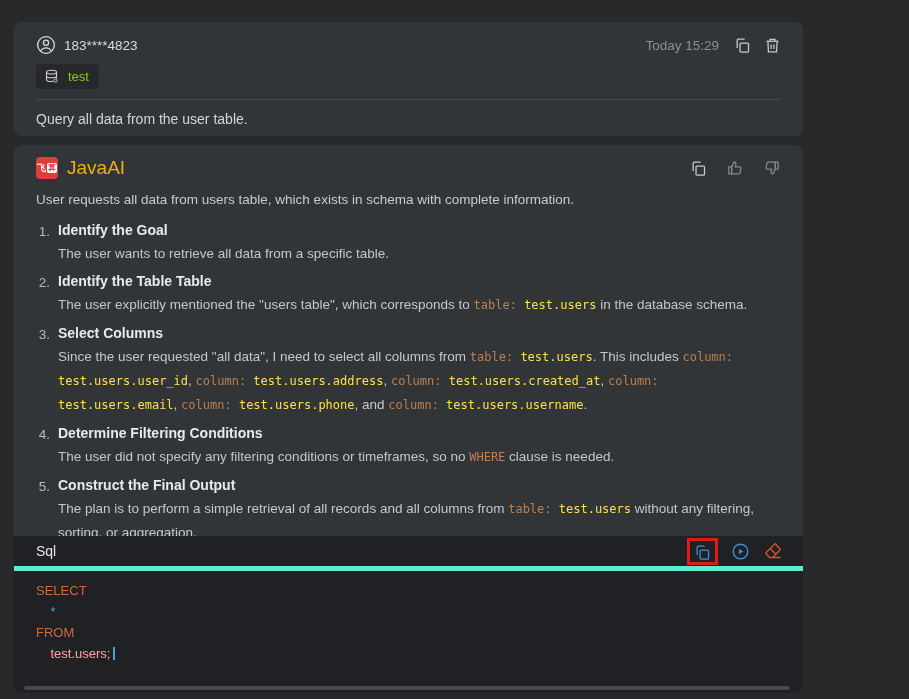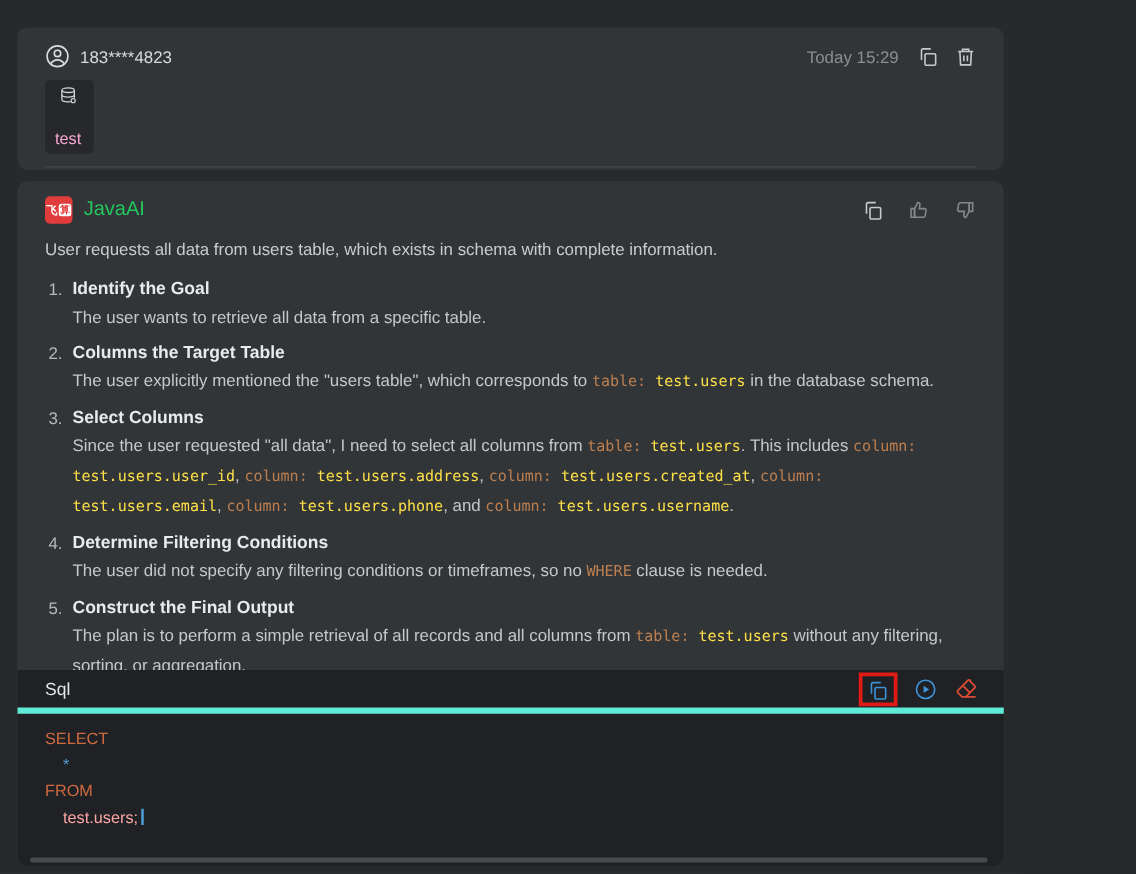--- a/index.html
+++ b/index.html
@@ -17,40 +17,40 @@
   #user-card { top:22px; height:114px; padding:0 22px; }
   #ai-card { top:145px; height:548px; }
 
   
   .u-header { display:flex; align-items:center; padding-top:13px; }
   .u-name { color:#d9dadc; font-size:13.5px; margin-left:8px; }
   .u-right { margin-left:auto; display:flex; align-items:center; gap:13px; }
   .timestamp { color:#8b8e92; font-size:13.5px; margin-right:2px; }
   .icon-btn { background:none; border:none; cursor:pointer; display:flex; align-items:center; padding:0; }
   .badge {
-    display:inline-flex; align-items:center; gap:19px;
+    display:inline-flex; align-items:center; gap:9px;
     background:#26282b; border-radius:4px; padding:5px 10px 5px 8px;
-    margin-top:9px; color:#f9a8d4; font-size:13px;flex-direction:column;
+    margin-top:9px; color:#84cc16; font-size:13px;
   }
   .u-divider { border-top:1px solid #45484b; margin-top:10px; }
   .u-message { padding-top:11px; color:#d4d6d8; font-size:14px; }
 
   
   .ai-inner { padding:0 22px; }
   .ai-header { display:flex; align-items:center; padding-top:12px; }
   .ai-logo {
     width:22px; height:22px; border-radius:4px; background:#e13c3c;
     display:flex; align-items:center; justify-content:center; gap:1px;
   }
   .ai-logo .gl { color:#ffffff; font-size:9px; font-weight:bold; }
   .ai-logo .gr {
     background:#ffffff; color:#e13c3c; font-size:8px; font-weight:bold;
     border-radius:2px; padding:0 1px; line-height:10px;
   }
-  .ai-name { color:#22c55e; font-size:16px; margin-left:9px; }
+  .ai-name { color:#eab308; font-size:19px; margin-left:9px; }
   .ai-right { margin-left:auto; display:flex; align-items:center; gap:19px; }
   .ai-intro { margin-top:11px; color:#c9cbcd; font-size:13.5px; line-height:20px; }
 
   .steps { margin-top:9px; }
   .step { display:flex; gap:8px; margin-bottom:5px; }
   .step-num { color:#b7b9bb; font-size:13.5px; line-height:23px; padding-top:1px; min-width:14px; text-align:right; }
   .step-title { color:#e8eaec; font-size:14px; font-weight:bold; line-height:23px; }
   .step-body { color:#c5c7c9; font-size:13.5px; line-height:23px; }
   .ck { font-family:"DejaVu Sans Mono", monospace; font-size:12px; color:#bd7f4f; }
   .cv { font-family:"DejaVu Sans Mono", monospace; font-size:12px; color:#fde047; }
@@ -179,21 +179,21 @@
     <span class="step-num">1.</span>
     <span class="step-content">
       <div class="step-title">Identify the Goal</div>
       <div class="step-body"><span>The user wants to retrieve all data from a specific table.</span></div>
     </span>
   </div>
 
   <div class="step">
     <span class="step-num">2.</span>
     <span class="step-content">
-      <div class="step-title">Columns the Target Table</div>
+      <div class="step-title">Identify the Table Table</div>
       <div class="step-body"><span>The user explicitly mentioned the "users table", which corresponds to </span><span class="ck">table:</span><span class="cv"> test.users</span><span> in the database schema.</span></div>
     </span>
   </div>
 
   <div class="step">
     <span class="step-num">3.</span>
     <span class="step-content">
       <div class="step-title">Select Columns</div>
       <div class="step-body"><span>Since the user requested "all data", I need to select all columns from </span><span class="ck">table:</span><span class="cv"> test.users</span><span>. This includes </span><span class="ck">column:</span><span class="cv"> test.users.user_id</span><span>, </span><span class="ck">column:</span><span class="cv"> test.users.address</span><span>, </span><span class="ck">column:</span><span class="cv"> test.users.created_at</span><span>, </span><span class="ck">column:</span><span class="cv"> test.users.email</span><span>, </span><span class="ck">column:</span><span class="cv"> test.users.phone</span><span>, and </span><span class="ck">column:</span><span class="cv"> test.users.username</span><span>.</span></div>
     </span>

